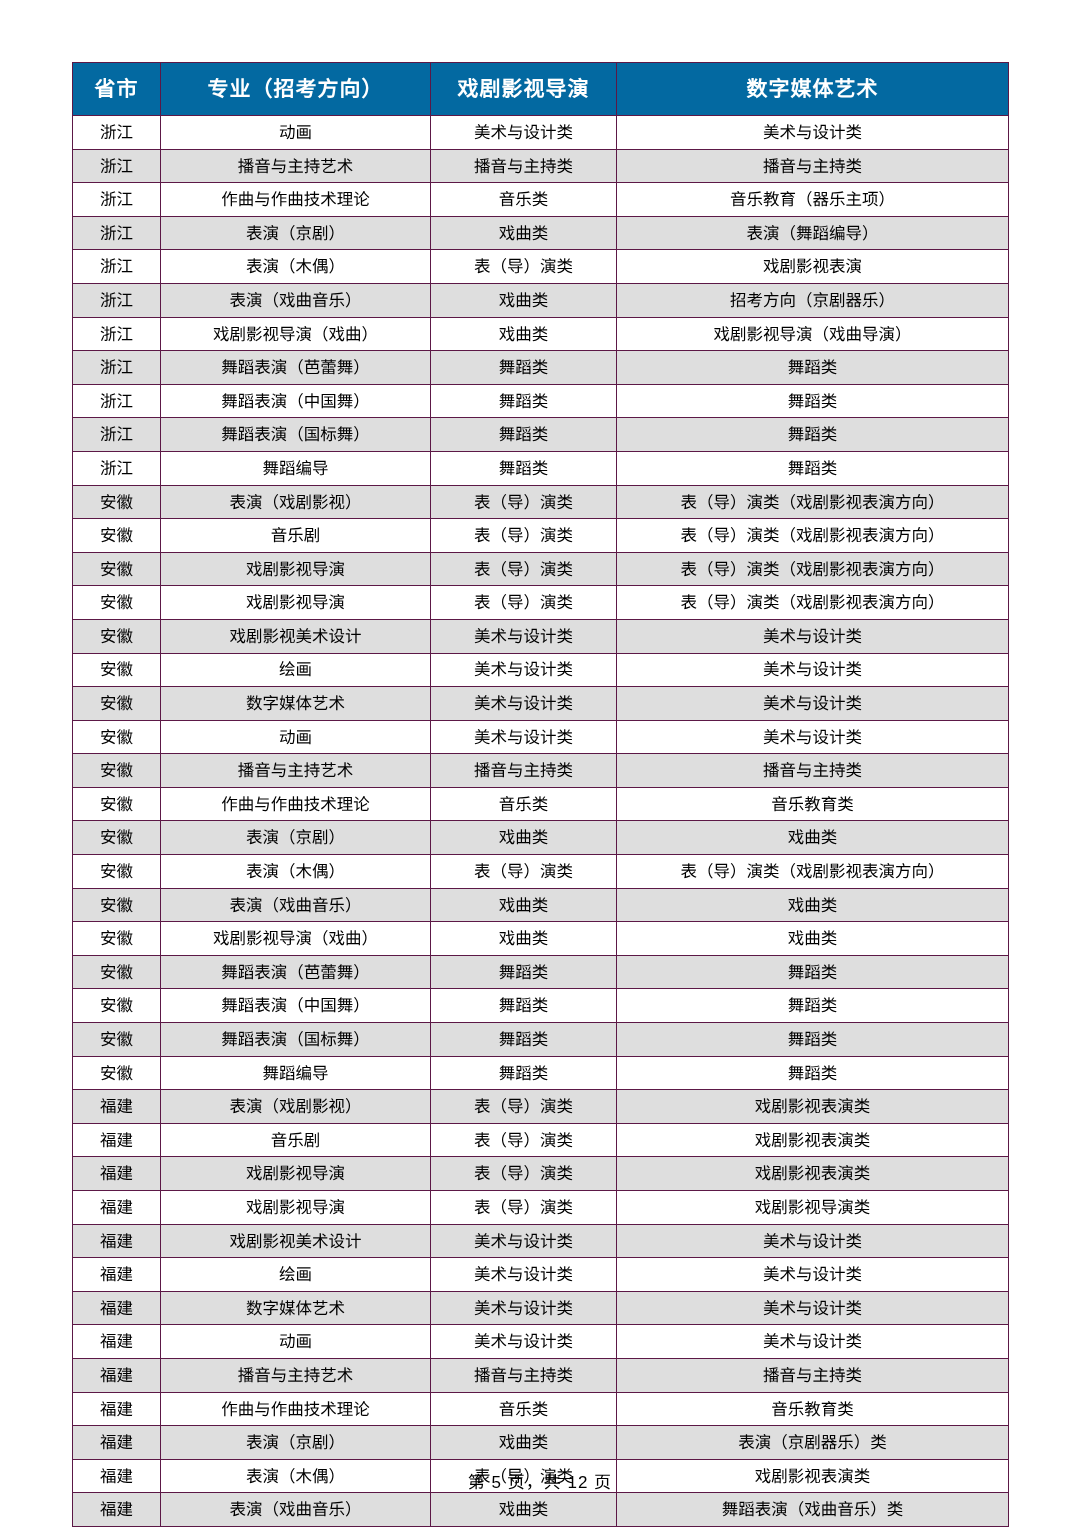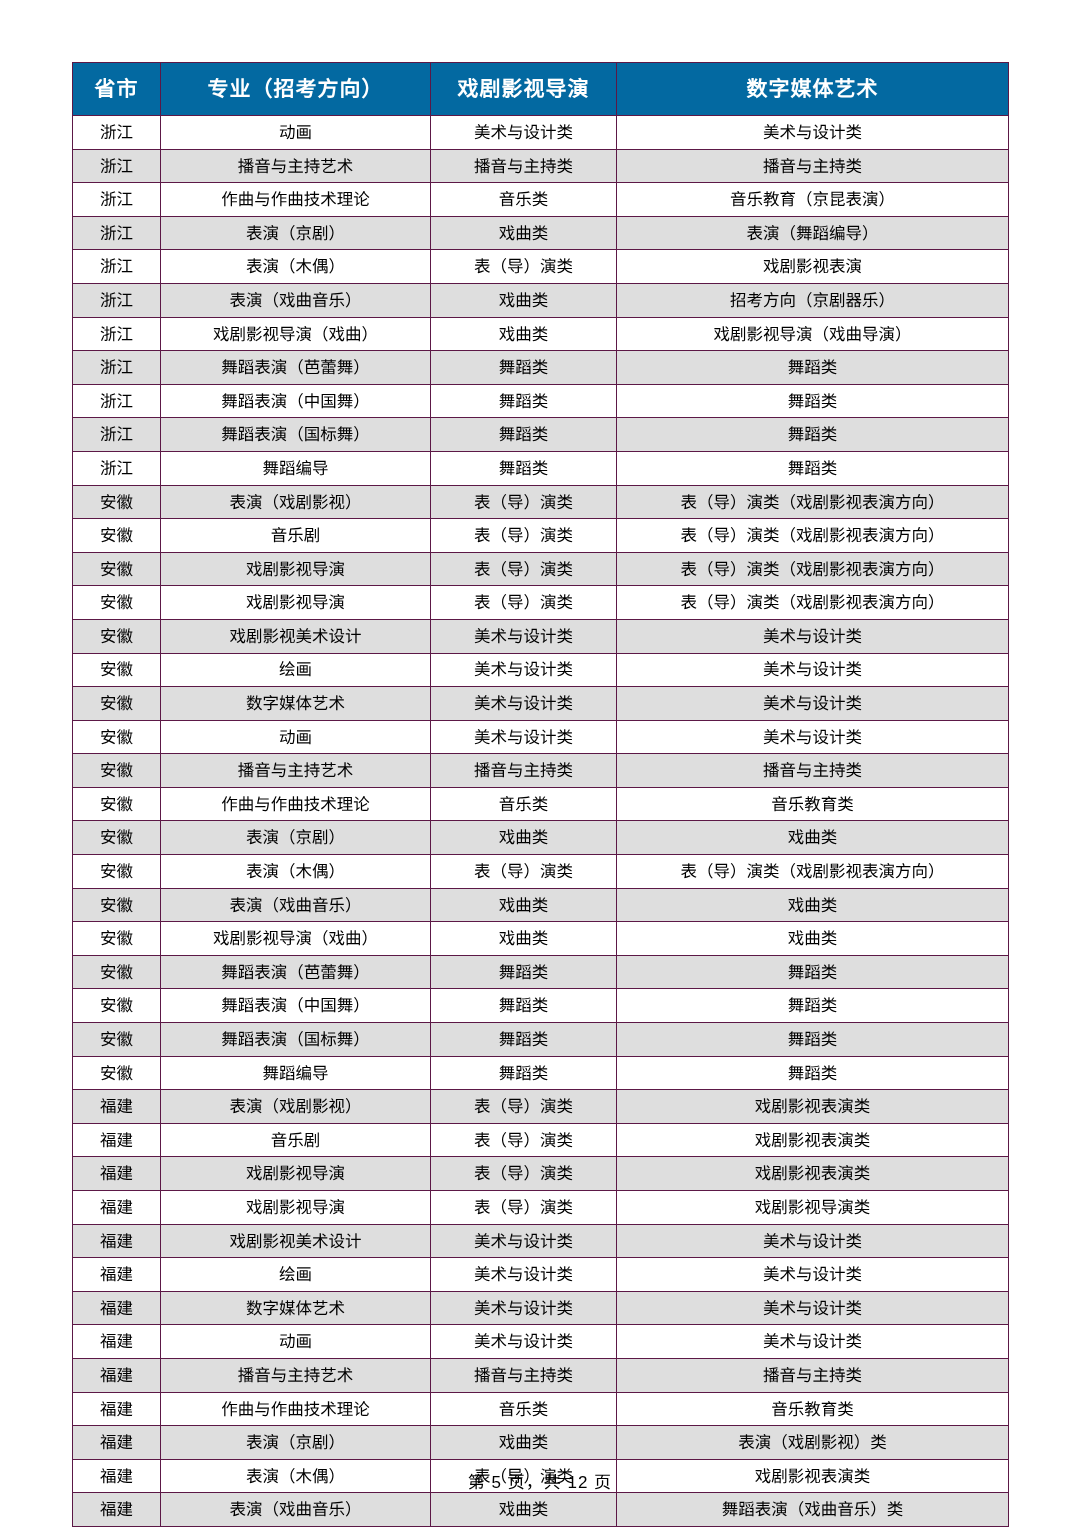--- a/index.html
+++ b/index.html
@@ -96,21 +96,21 @@
         <tr class="even">
           <td>浙江</td>
           <td>播音与主持艺术</td>
           <td>播音与主持类</td>
           <td>播音与主持类</td>
         </tr>
         <tr class="odd">
           <td>浙江</td>
           <td>作曲与作曲技术理论</td>
           <td>音乐类</td>
-          <td>音乐教育（京昆表演）</td>
+          <td>音乐教育（器乐主项）</td>
         </tr>
         <tr class="even">
           <td>浙江</td>
           <td>表演（京剧）</td>
           <td>戏曲类</td>
           <td>表演（舞蹈编导）</td>
         </tr>
         <tr class="odd">
           <td>浙江</td>
           <td>表演（木偶）</td>
@@ -318,21 +318,21 @@
         <tr class="odd">
           <td>福建</td>
           <td>作曲与作曲技术理论</td>
           <td>音乐类</td>
           <td>音乐教育类</td>
         </tr>
         <tr class="even">
           <td>福建</td>
           <td>表演（京剧）</td>
           <td>戏曲类</td>
-          <td>表演（戏剧影视）类</td>
+          <td>表演（京剧器乐）类</td>
         </tr>
         <tr class="odd">
           <td>福建</td>
           <td>表演（木偶）</td>
           <td>表（导）演类</td>
           <td>戏剧影视表演类</td>
         </tr>
         <tr class="even">
           <td>福建</td>
           <td>表演（戏曲音乐）</td>

